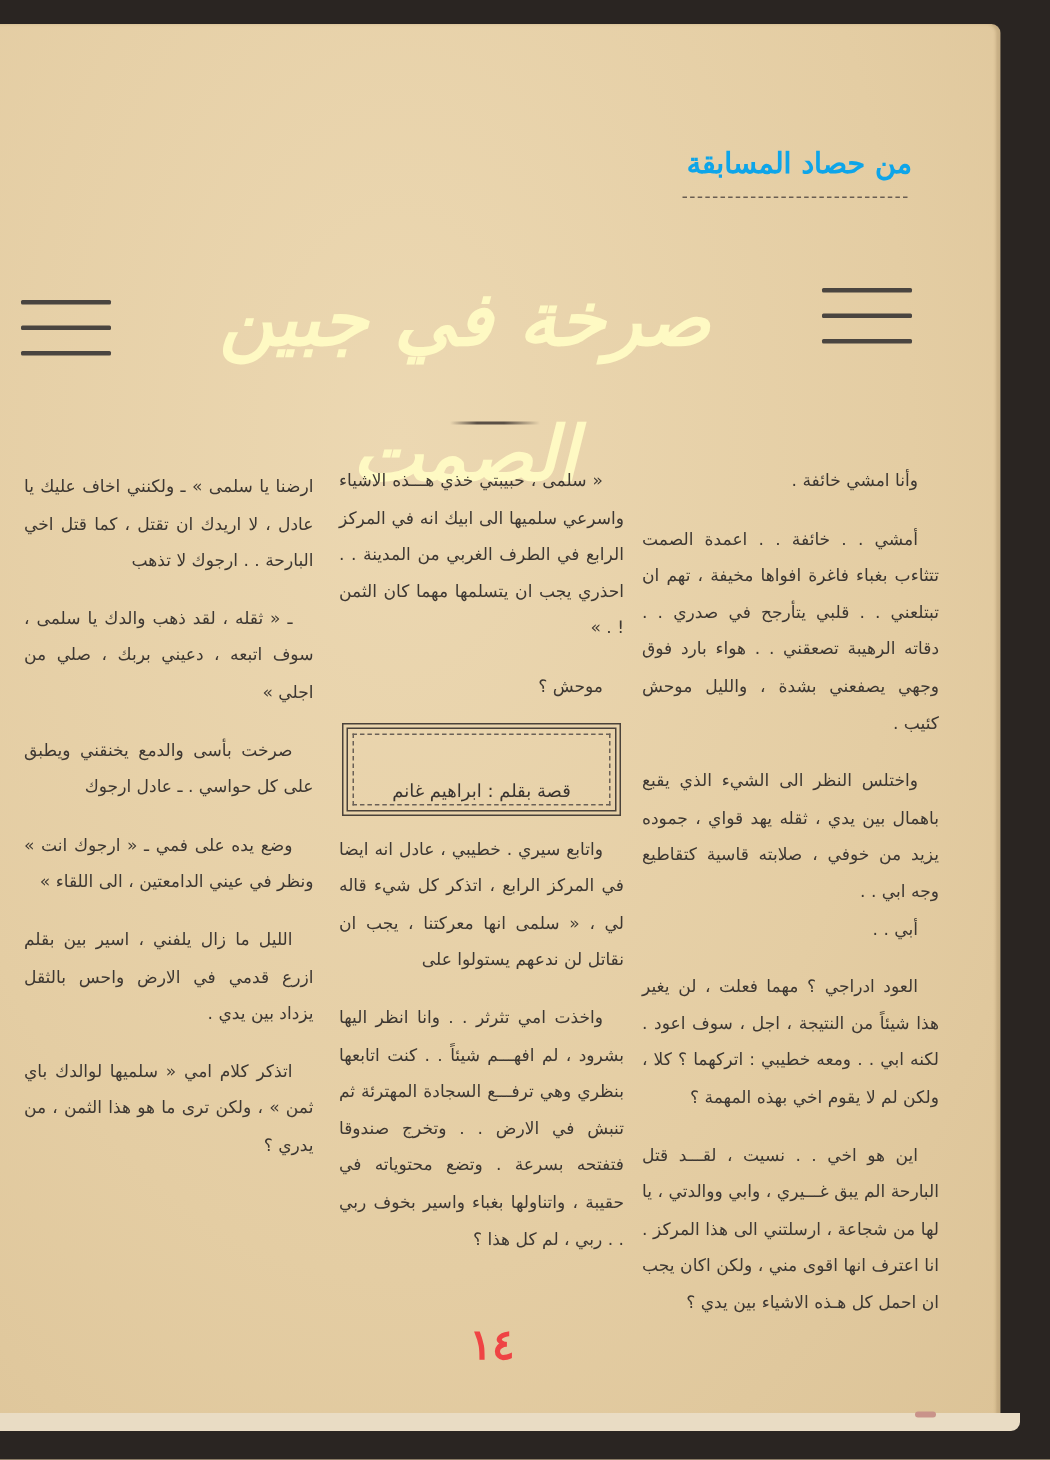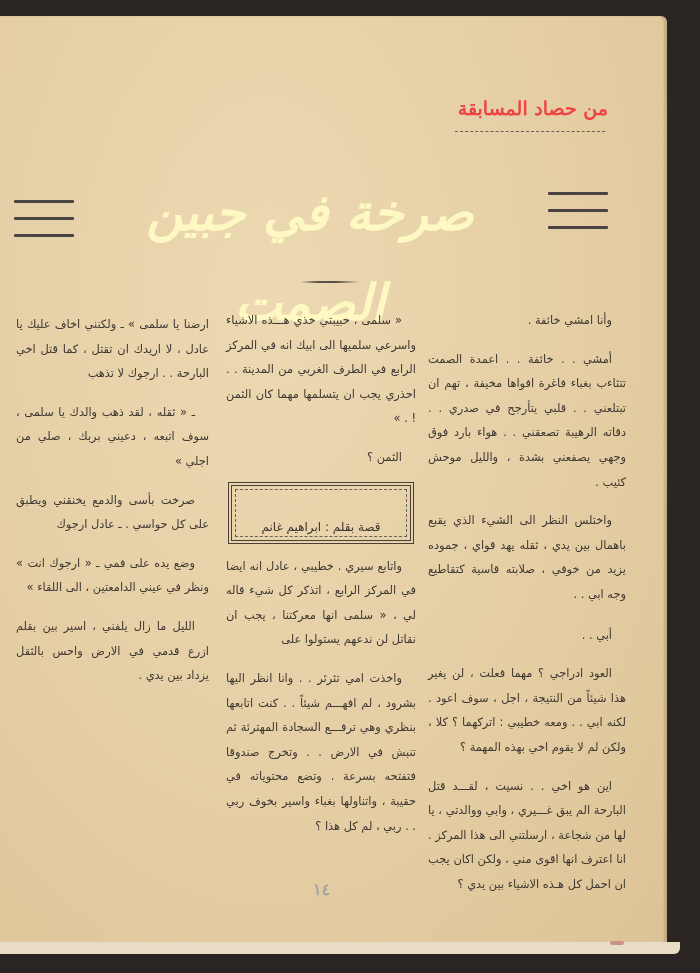--- a/index.html
+++ b/index.html
@@ -2,40 +2,40 @@
 <html><head>
 <meta charset="utf-8">
 <style>
   html,body{margin:0;padding:0;}
   body{width:700px;height:973px;background:#2a2522;position:relative;overflow:hidden;font-family:"DejaVu Sans",sans-serif;}
   .page{position:absolute;left:0;top:16px;width:667px;height:935px;background:#e8d2a9;
         background-image:radial-gradient(ellipse at 40% 30%,#ecd8b2 0%,#e4cda3 60%,#dcc397 100%);
         border-top-right-radius:6px;box-shadow:inset -3px 0 2px rgba(120,90,50,.25);}
   .page-bottom-edge{position:absolute;left:0;top:942px;width:680px;height:12px;background:#e9dcc4;border-radius:0 0 6px 0;}
   .page-bottom-mark{position:absolute;left:610px;top:941px;width:14px;height:4px;background:#c9938a;border-radius:2px;}
-  .kicker{position:absolute;right:92px;top:97px;font-family:"DejaVu Serif",serif;font-size:19px;font-weight:bold;direction:rtl;color:#ef4444;}
+  .kicker{position:absolute;right:92px;top:97px;font-family:"DejaVu Serif",serif;font-size:19px;font-weight:bold;direction:rtl;color:#0ea5e9;}
   .kicker-rule{position:absolute;left:455px;top:131px;width:150px;border-top:1px dashed #6a5e52;}
   .title{position:absolute;left:105px;top:168px;width:410px;text-align:center;font-family:"DejaVu Serif",serif;font-style:italic;
          font-size:50px;font-weight:bold;direction:rtl;color:#fef9c3;letter-spacing:-1px;line-height:90px;}
   .bars{position:absolute;width:60px;}
   .bars span{display:block;height:3px;background:#4a4540;margin-bottom:14px;border-radius:1px;}
   .bars-left{left:14px;top:200px;}
   .bars-right{left:548px;top:192px;}
   .divider{position:absolute;left:300px;top:281px;width:60px;height:2px;
            background:linear-gradient(90deg,transparent,#5a4f45 30%,#5a4f45 60%,transparent);}
   .col{position:absolute;direction:rtl;text-align:justify;font-family:"DejaVu Sans",sans-serif;font-size:11.4px;line-height:24.6px;color:#3e3832;}
   .col p{margin:0 0 14px 0;}
   .col p.indent{text-indent:14px;}
   .col-right{left:428px;top:308px;width:198px;}
   .col-mid{left:226px;top:308px;width:190px;}
   .col-left{left:16px;top:312px;width:193px;}
   .byline-box{position:relative;margin:12px 2px 10px 2px;height:54px;border:4px double #4a423a;
               outline:1px dashed #6a6056;outline-offset:-8px;display:flex;align-items:flex-end;justify-content:center;}
   .byline-box span{font-size:12px;direction:rtl;color:#3a342f;}
-  .page-number{position:absolute;left:313px;top:880px;font-family:Liberation Sans, sans-serif;font-size:16px;font-weight:bold;color:#a3a3a3;}
+  .page-number{position:absolute;left:313px;top:880px;font-family:Liberation Sans, sans-serif;font-size:28px;font-weight:bold;color:#ef4444;}
 </style>
 </head>
 <body>
 
 <div class="page"></div>
 <div class="page-bottom-edge"></div>
 <div class="page-bottom-mark"></div>
 
 <div class="kicker">من حصاد المسابقة</div>
 <div class="kicker-rule"></div>
@@ -50,37 +50,38 @@
     <span></span>
     <span></span>
     <span></span>
   </div>
 
 <div class="divider"></div>
 
 <div class="col col-right">
   <p class="indent">وأنا امشي خائفة .</p>
   <p class="indent">أمشي . . خائفة . . اعمدة الصمت تتثاءب بغباء فاغرة افواها مخيفة ، تهم ان تبتلعني . . قلبي يتأرجح في صدري . . دقاته الرهيبة تصعقني . . هواء بارد فوق وجهي يصفعني بشدة ، والليل موحش كئيب .</p>
-  <p class="indent" style="margin-bottom:16px">واختلس النظر الى الشيء الذي يقبع باهمال بين يدي ، ثقله يهد قواي ، جموده يزيد من خوفي ، صلابته قاسية كتقاطيع وجه ابي . .</p>
+  <p class="indent" style="margin-bottom:0">واختلس النظر الى الشيء الذي يقبع باهمال بين يدي ، ثقله يهد قواي ، جموده يزيد من خوفي ، صلابته قاسية كتقاطيع وجه ابي . .</p>
   <p class="indent">أبي . .</p>
   <p class="indent">العود ادراجي ؟ مهما فعلت ، لن يغير هذا شيئاً من النتيجة ، اجل ، سوف اعود . لكنه ابي . . ومعه خطيبي : اتركهما ؟ كلا ، ولكن لم لا يقوم اخي بهذه المهمة ؟</p>
   <p class="indent">اين هو اخي . . نسيت ، لقـــد قتل البارحة الم يبق غـــيري ، وابي ووالدتي ، يا لها من شجاعة ، ارسلتني الى هذا المركز . انا اعترف انها اقوى مني ، ولكن اكان يجب ان احمل كل هـذه الاشياء بين يدي ؟</p>
 </div>
 
 <div class="col col-mid">
   <p class="indent">« سلمى ، حبيبتي خذي هـــذه الاشياء واسرعي سلميها الى ابيك انه في المركز الرابع في الطرف الغربي من المدينة . . احذري يجب ان يتسلمها مهما كان الثمن ! . »</p>
-  <p class="indent" style="margin-bottom:0">الثمن ؟</p>
+  <p class="indent" style="margin-bottom:0">موحش ؟</p>
   <div class="byline-box">
     <span>قصة بقلم : ابراهيم غانم</span>
   </div>
   <p class="indent">واتابع سيري . خطيبي ، عادل انه ايضا في المركز الرابع ، اتذكر كل شيء قاله لي ، « سلمى انها معركتنا ، يجب ان نقاتل لن ندعهم يستولوا على</p>
   <p class="indent" style="margin-bottom:4px">واخذت امي تثرثر . . وانا انظر اليها بشرود ، لم افهـــم شيئاً . . كنت اتابعها بنظري وهي ترفـــع السجادة المهترئة ثم تنبش في الارض . . وتخرج صندوقا فتفتحه بسرعة . وتضع محتوياته في حقيبة ، واتناولها بغباء واسير بخوف ربي . . ربي ، لم كل هذا ؟</p>
 </div>
 
 <div class="col col-left">
   <p>ارضنا يا سلمى » ـ ولكنني اخاف عليك يا عادل ، لا اريدك ان تقتل ، كما قتل اخي البارحة . . ارجوك لا تذهب</p>
   <p class="indent">ـ « ثقله ، لقد ذهب والدك يا سلمى ، سوف اتبعه ، دعيني بربك ، صلي من اجلي »</p>
   <p class="indent">صرخت بأسى والدمع يخنقني ويطبق على كل حواسي . ـ عادل ارجوك</p>
   <p class="indent">وضع يده على فمي ـ « ارجوك انت » ونظر في عيني الدامعتين ، الى اللقاء »</p>
   <p class="indent">الليل ما زال يلفني ، اسير بين بقلم ازرع قدمي في الارض واحس بالثقل يزداد بين يدي .</p>
+  <p class="indent">اتذكر كلام امي « سلميها لوالدك باي ثمن » ، ولكن ترى ما هو هذا الثمن ، من يدري ؟</p>
 </div>
 
 <div class="page-number">١٤</div>
 
 </body></html>

